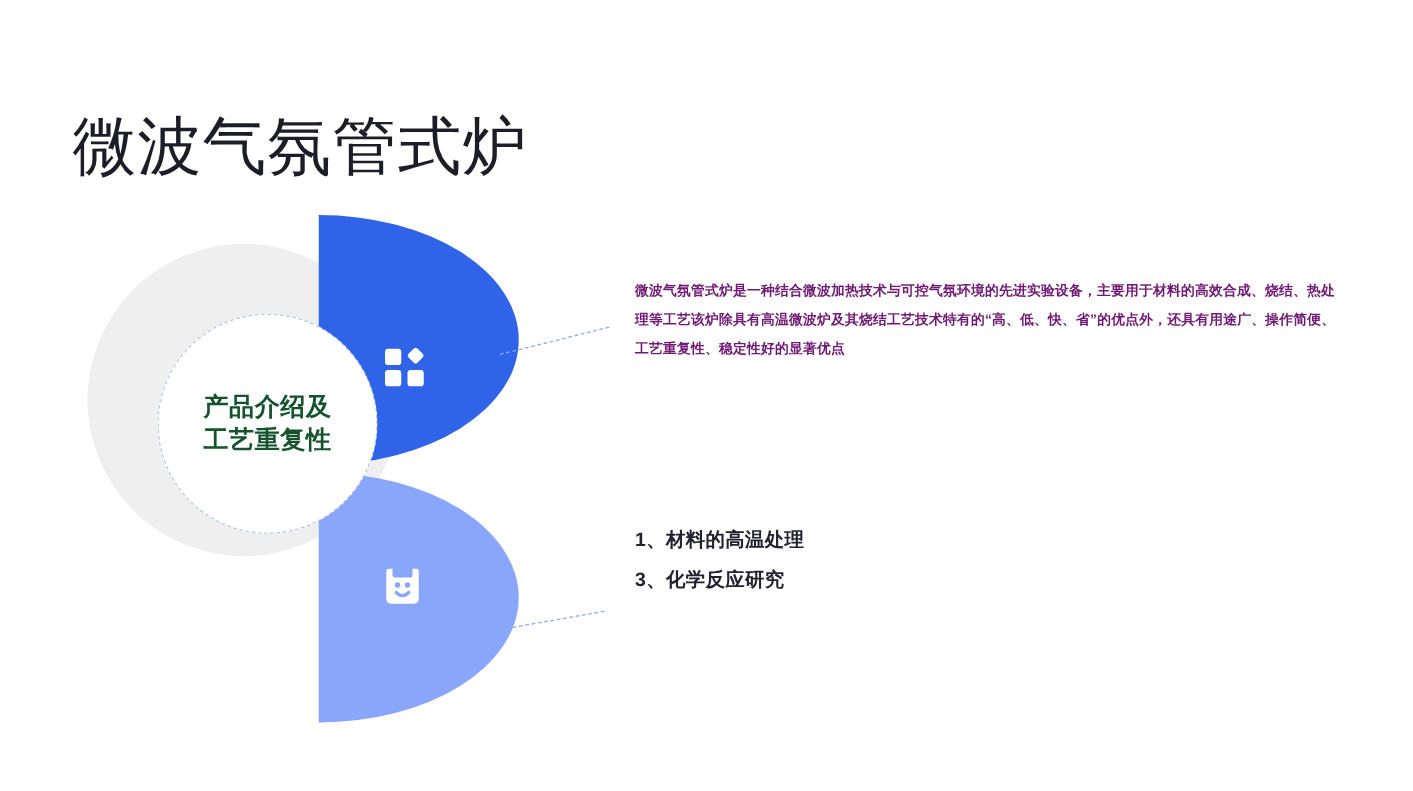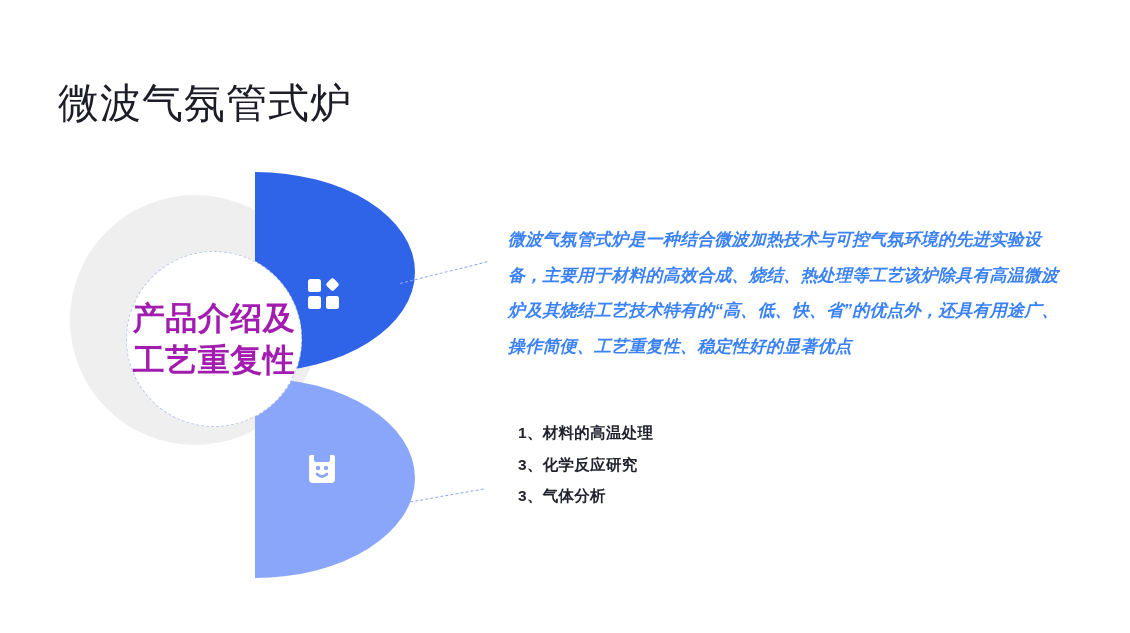--- a/index.html
+++ b/index.html
@@ -12,21 +12,21 @@
     height: 633px;
     position: relative;
     overflow: hidden;
     font-family: "Liberation Sans", sans-serif;
     color: #1b1b28;
   }
   #page-title {
     position: absolute;
     left: 58px;
     top: 52px;
-    font-size: 41px;
+    font-size: 51px;
     line-height: 1.2;
     color: #1d1d27;
     letter-spacing: 1px;
     font-weight: 400;
   }
 
   
   #diagram {
     position: absolute;
     left: 70px;
@@ -54,22 +54,22 @@
     border-radius: 50%;
     background: #ffffff;
     border: 1.5px dashed #b9c6e8;
     box-sizing: border-box;
     display: flex;
     align-items: center;
     justify-content: center;
   }
   .inner-label {
     text-align: center;
-    color: #a21caf;
-    font-size: 32px;
+    color: #14532d;
+    font-size: 20px;
     font-weight: 700;
     line-height: 1.32;
     letter-spacing: 0.5px;
   }
 
   
   .petal {
     position: absolute;
     width: 165px;
     height: 165px;
@@ -127,41 +127,39 @@
     transform: rotate(-10deg);
     transform-origin: left center;
   }
 
   
   #desc-block {
     position: absolute;
     left: 508px;
     top: 222px;
     width: 562px;
-    font-size: 17px;
+    font-size: 11px;
     line-height: 2.1;
     font-weight: 700;
-    color: #3b82f6;
+    color: #701a75;
     letter-spacing: 0.2px;
-    font-style: italic;
   }
   #list-block {
     position: absolute;
     left: 508px;
     top: 425px;
     width: 420px;
   }
   .list-item {
     font-size: 15.5px;
     font-weight: 700;
     color: #23232f;
     line-height: 1;
     margin-bottom: 16px;
     letter-spacing: 0.3px;
-    margin-left: 10px;
   }
   .list-item:last-child { margin-bottom: 0; }
 </style>
 </head>
 <body>
 
 <h1 id="page-title">微波气氛管式炉</h1>
 
 <div id="diagram">
 
@@ -199,14 +197,13 @@
 </div>
 
 <div class="connector" id="conn-top"></div>
 <div class="connector" id="conn-bottom"></div>
 
 <div id="desc-block">微波气氛管式炉是一种结合微波加热技术与可控气氛环境的先进实验设备，主要用于材料的高效合成、烧结、热处理等工艺该炉除具有高温微波炉及其烧结工艺技术特有的“高、低、快、省”的优点外，还具有用途广、操作简便、工艺重复性、稳定性好的显著优点</div>
 
 <div id="list-block">
   <div class="list-item">1、材料的高温处理</div>
   <div class="list-item">3、化学反应研究</div>
-  <div class="list-item">3、气体分析</div>
 </div>
 
 </body></html>

